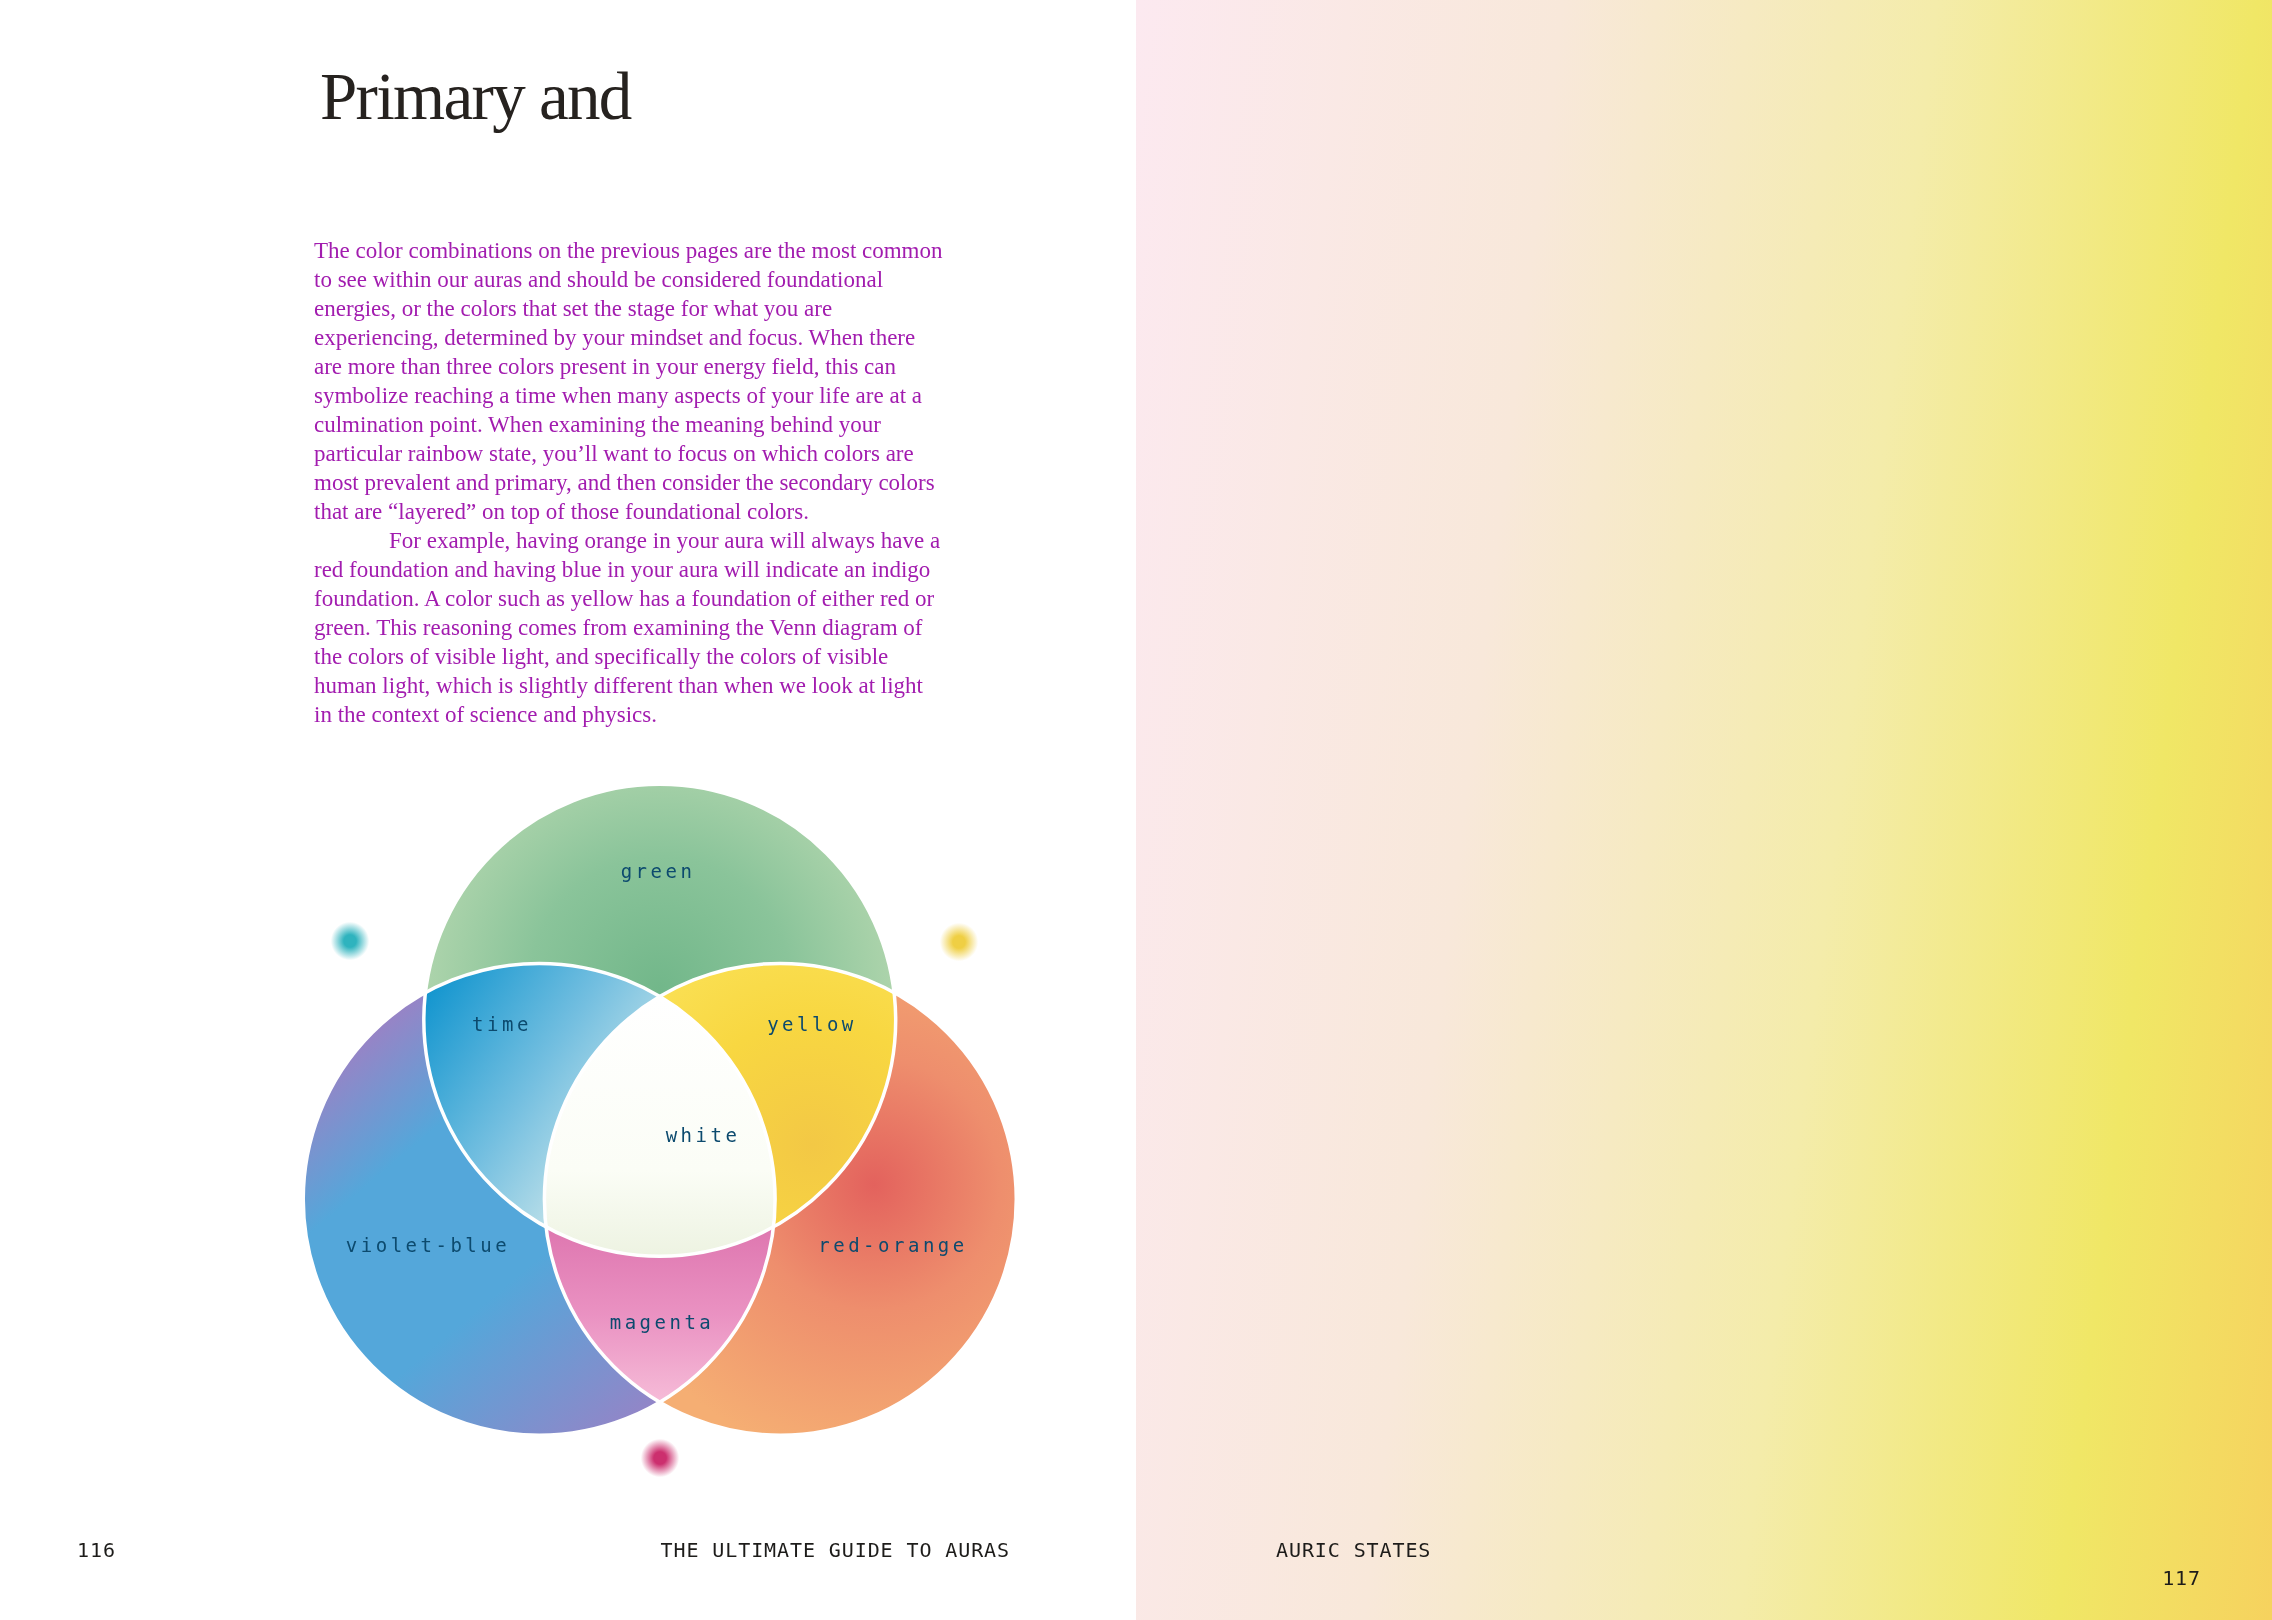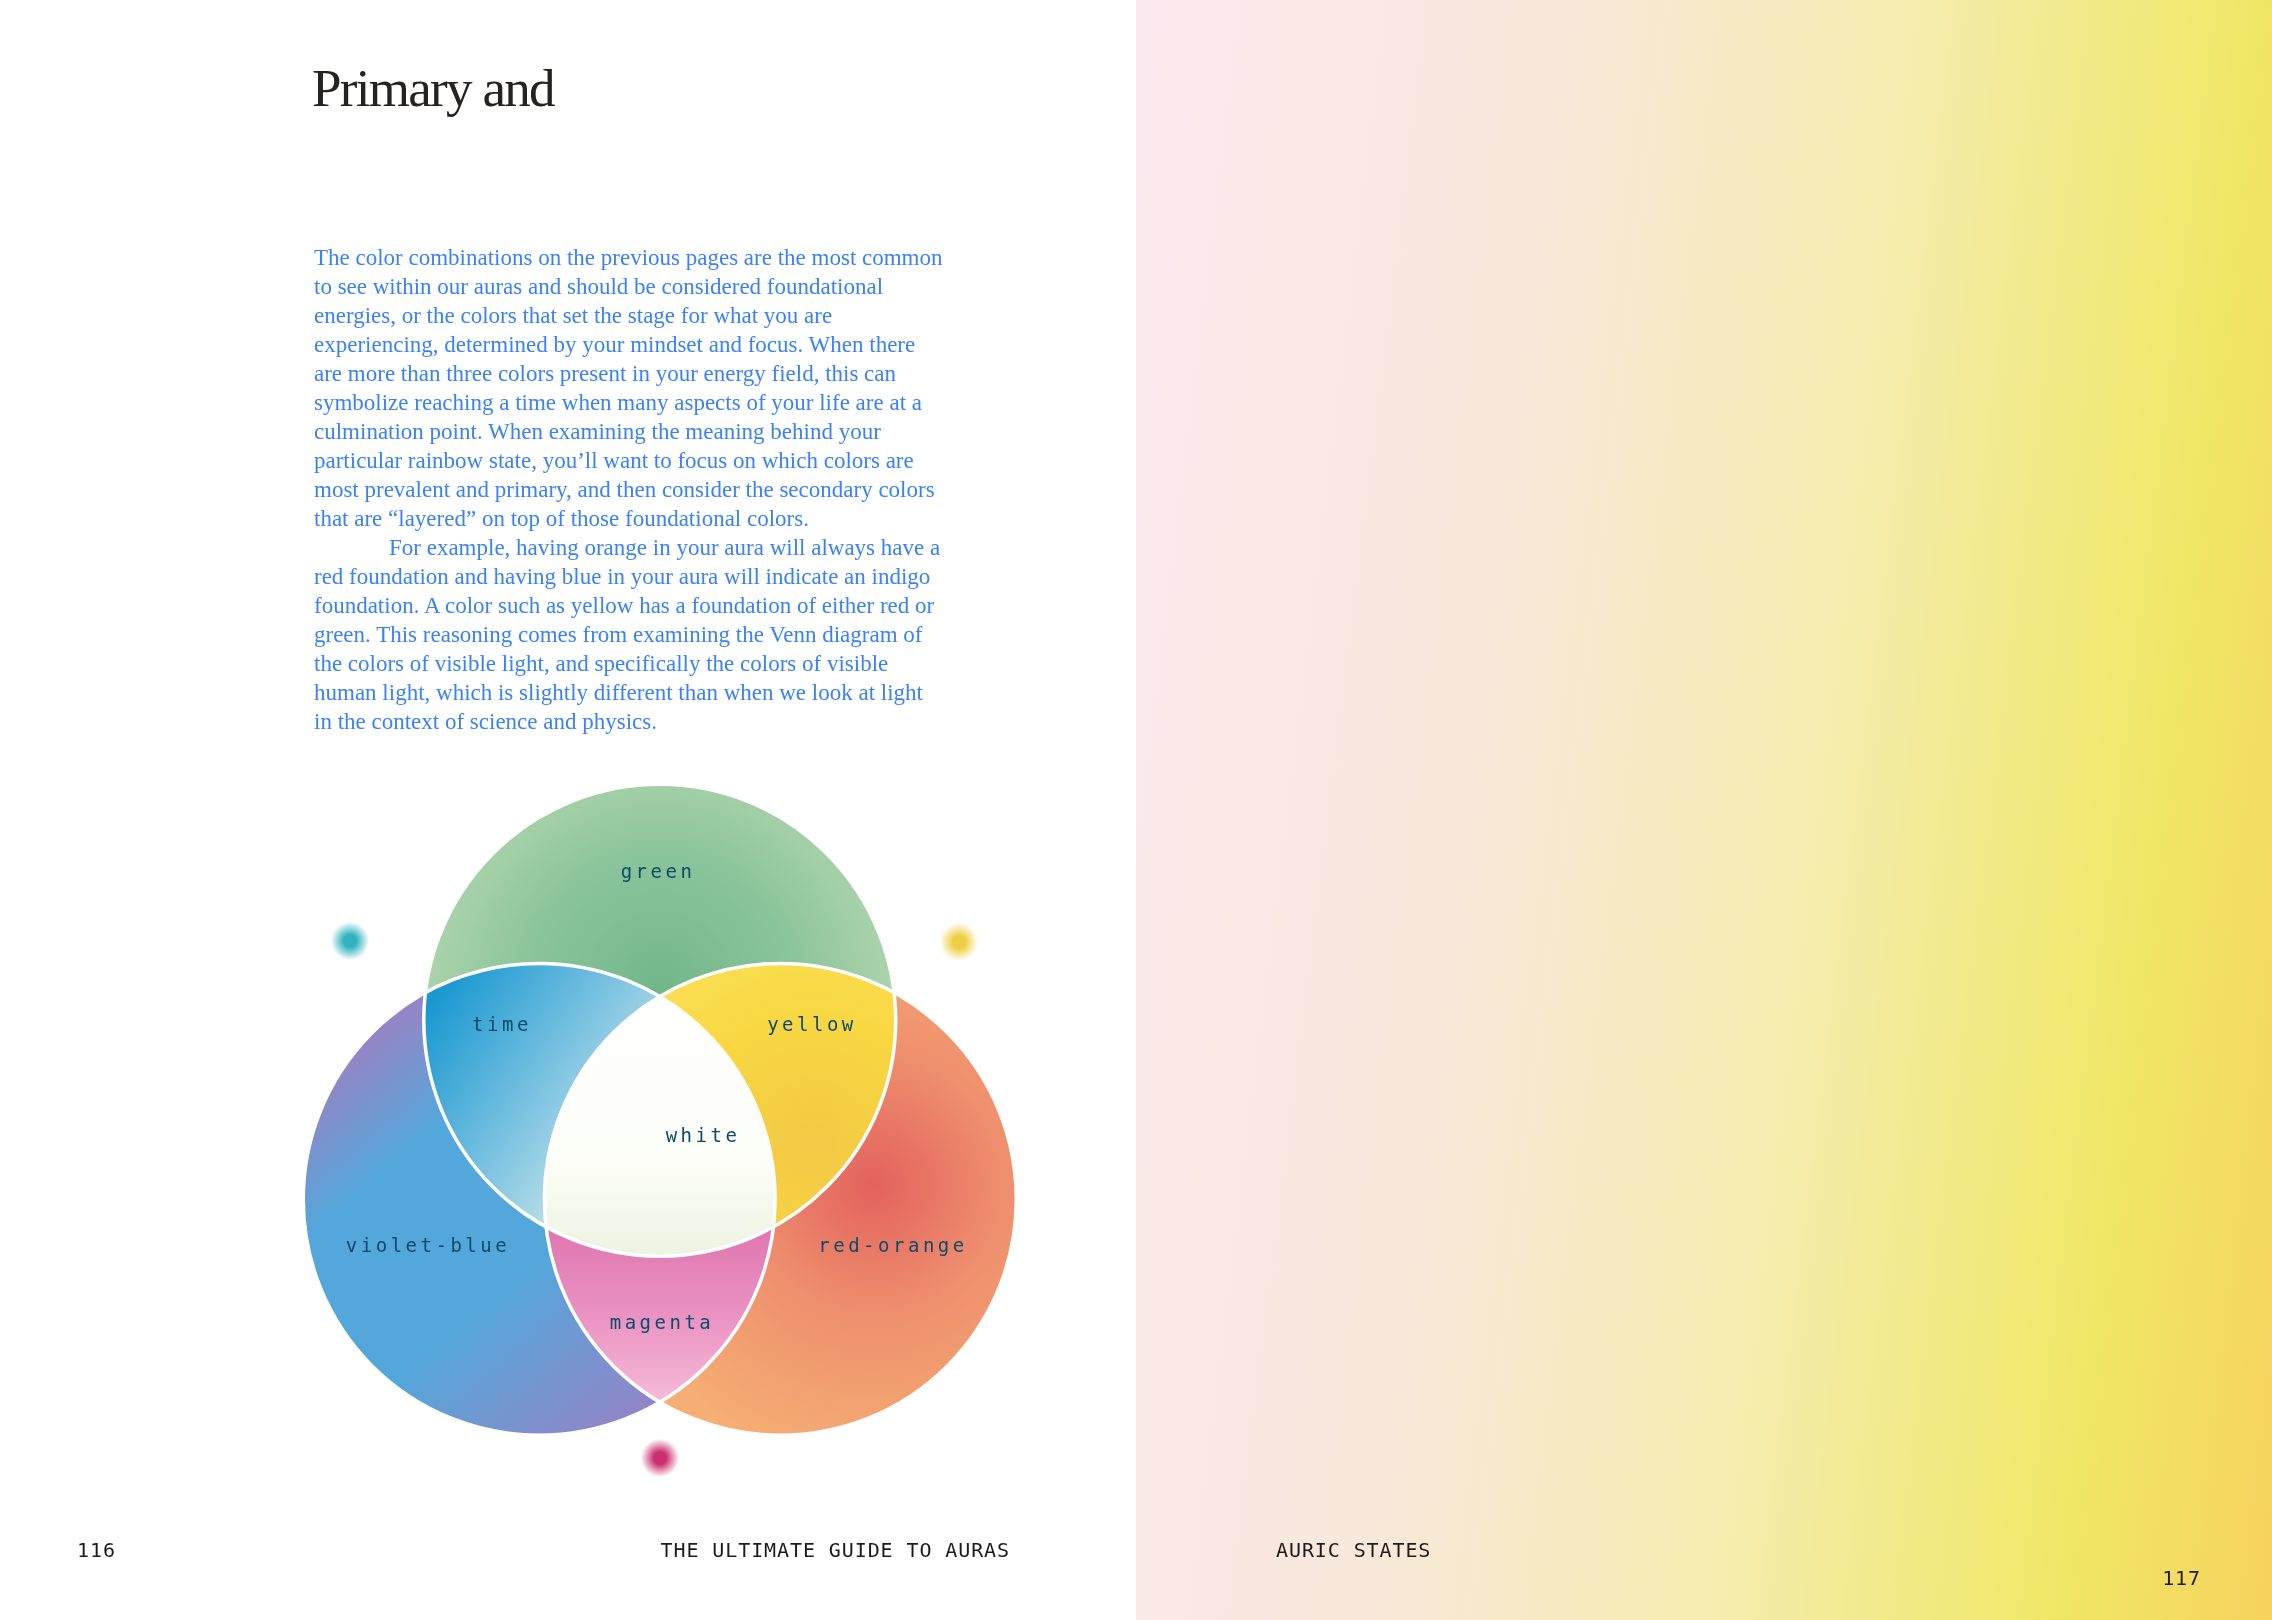--- a/index.html
+++ b/index.html
@@ -3,25 +3,25 @@
 <meta charset="utf-8">
 <style>
   html,body{margin:0;padding:0;background:#888;}
   .spread{position:relative;width:2273px;height:1621px;background:#ffffff;overflow:hidden;
           font-family:"Liberation Serif", serif;}
   .page{position:absolute;top:0;height:1621px;}
   .page-left{left:0;width:1136px;background:#ffffff;}
   .page-right{left:1136px;width:1136px;}
 
   
-  .title{position:absolute;left:312px;top:54px;margin:0;font-weight:400;
-         font-size:53px;line-height:68px;letter-spacing:-1.7px;color:#26221f;}
+  .title{position:absolute;left:312px;top:54px;margin:8px;font-weight:400;
+         font-size:67px;line-height:68px;letter-spacing:-1.7px;color:#26221f;}
   .title span{display:block;}
-  .intro{position:absolute;left:314px;top:243px;width:629px;
-         font-size:23px;line-height:29px;color:#3b82f6;}
+  .intro{position:absolute;left:314px;top:236px;width:629px;
+         font-size:23px;line-height:29px;color:#a21caf;}
   .intro p, .col p{margin:0;}
   p.indent{text-indent:75px;}
 
   
   .vlabel{position:absolute;transform:translate(-50%,-50%);
           font-family:"DejaVu Sans Mono", monospace;font-size:19px;
           letter-spacing:3.5px;color:#0c4a6e;white-space:nowrap;}
   .vl-green{left:658px;top:871px;}
   .vl-blue{left:502px;top:1024px;}
   .vl-yellow{left:812px;top:1024px;}

